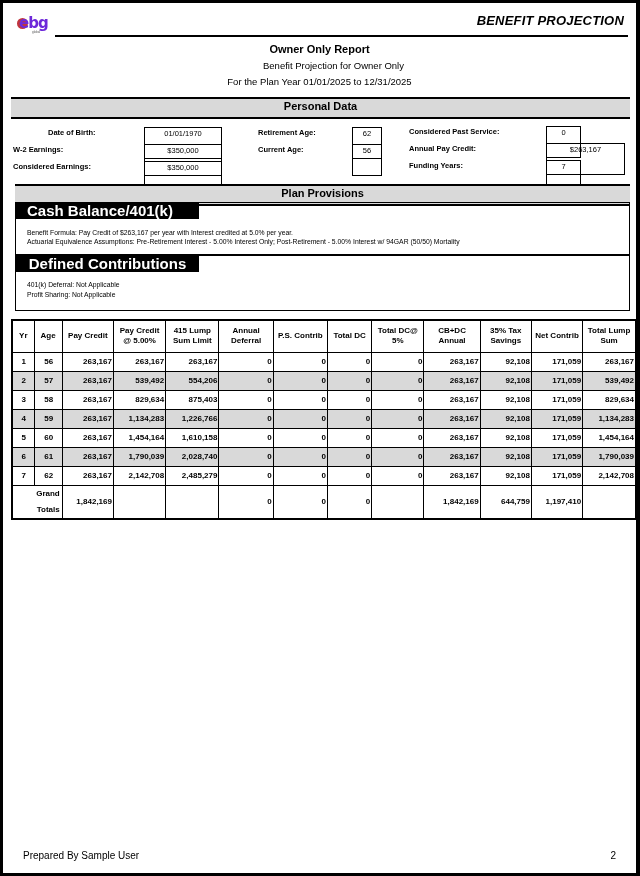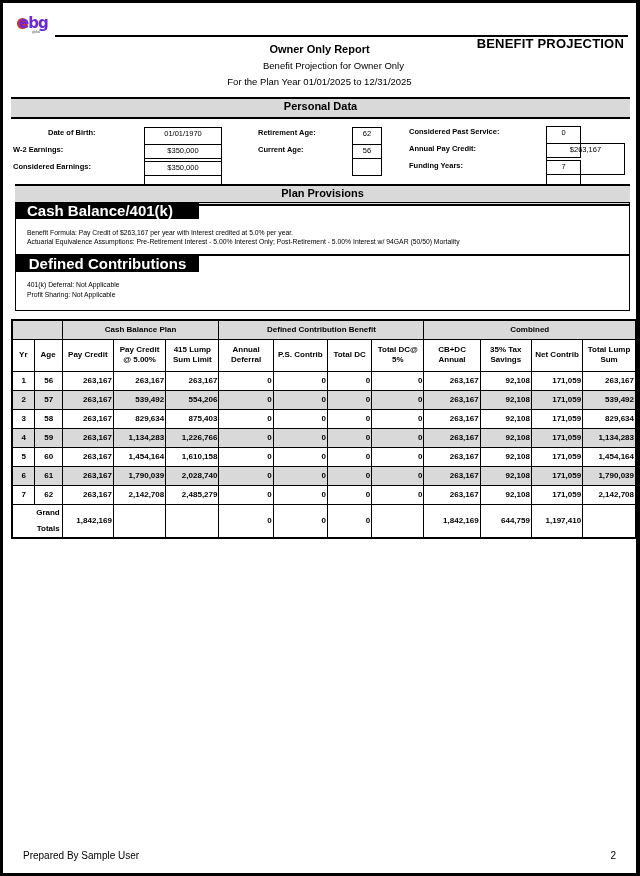--- a/index.html
+++ b/index.html
@@ -6,21 +6,21 @@
     html, body { width: 640px; height: 876px; background: #fff; overflow: hidden; }
     body { font-family: "Liberation Sans", sans-serif; color: #000; }
     .page {
       position: absolute; left: 0; top: 0; width: 640px; height: 876px;
       border: 3px solid #000; border-right-width: 4px; background: #fff;
     }
     .logo { position: absolute; left: 12px; top: 10px; width: 34px; height: 22px; }
     .logo .dot { position: absolute; left: 2px; top: 5px; width: 11px; height: 11px; border-radius: 50%; background: #b5121b; opacity: .85; }
     .logo .txt { position: absolute; left: 4px; top: 1px; font-size: 15px; font-weight: bold; color: #6d28d9; letter-spacing: -1px; font-family: "DejaVu Sans", sans-serif; }
     .logo .sub { position: absolute; left: 17px; top: 17px; font-size: 3px; color: #555; }
-    .header-title { position: absolute; right: 12px; top: 33px; font-size: 13px; font-weight: bold; letter-spacing: .2px; }
+    .header-title { position: absolute; right: 12px; top: 10px; font-size: 13px; font-weight: bold; letter-spacing: .2px; font-style: italic; }
     .header-rule { position: absolute; left: 52px; right: 8px; top: 32px; border-top: 2px solid #000; }
     .report-title { position: absolute; left: 0; right: 0; top: 40px; text-align: center; font-size: 11px; font-weight: bold; }
     .report-sub { position: absolute; left: 0; right: 0; text-align: center; font-size: 9.5px; }
     .rs1 { top: 57px; padding-left: 28px; } .rs2 { top: 73px; }
 
     .section-bar {
       position: absolute; left: 8px; right: 6px; height: 22px;
       background: #d9d9d9; border-top: 2px solid #000; border-bottom: 2px solid #000;
       text-align: center; font-size: 11px; font-weight: bold; line-height: 14px;
     }
@@ -108,26 +108,20 @@
       <col style="width:54px">
         <col style="width:54px">
         <col style="width:44px">
         <col style="width:52px">
       <col style="width:56px">
         <col style="width:51px">
         <col style="width:51px">
         <col style="width:53px">
     </colgroup>
     <tbody>
-        <tr class="grp">
-      <th colspan="2"></th>
-      <th colspan="3">Cash Balance Plan</th>
-      <th colspan="4">Defined Contribution Benefit</th>
-      <th colspan="4">Combined</th>
-    </tr>
     <tr class="hdr">
       <th>Yr</th>
       <th>Age</th>
       <th>Pay Credit</th>
       <th>Pay Credit @ 5.00%</th>
       <th>415 Lump Sum Limit</th>
       <th>Annual Deferral</th>
       <th>P.S. Contrib</th>
       <th>Total DC</th>
       <th>Total DC@ 5%</th>

